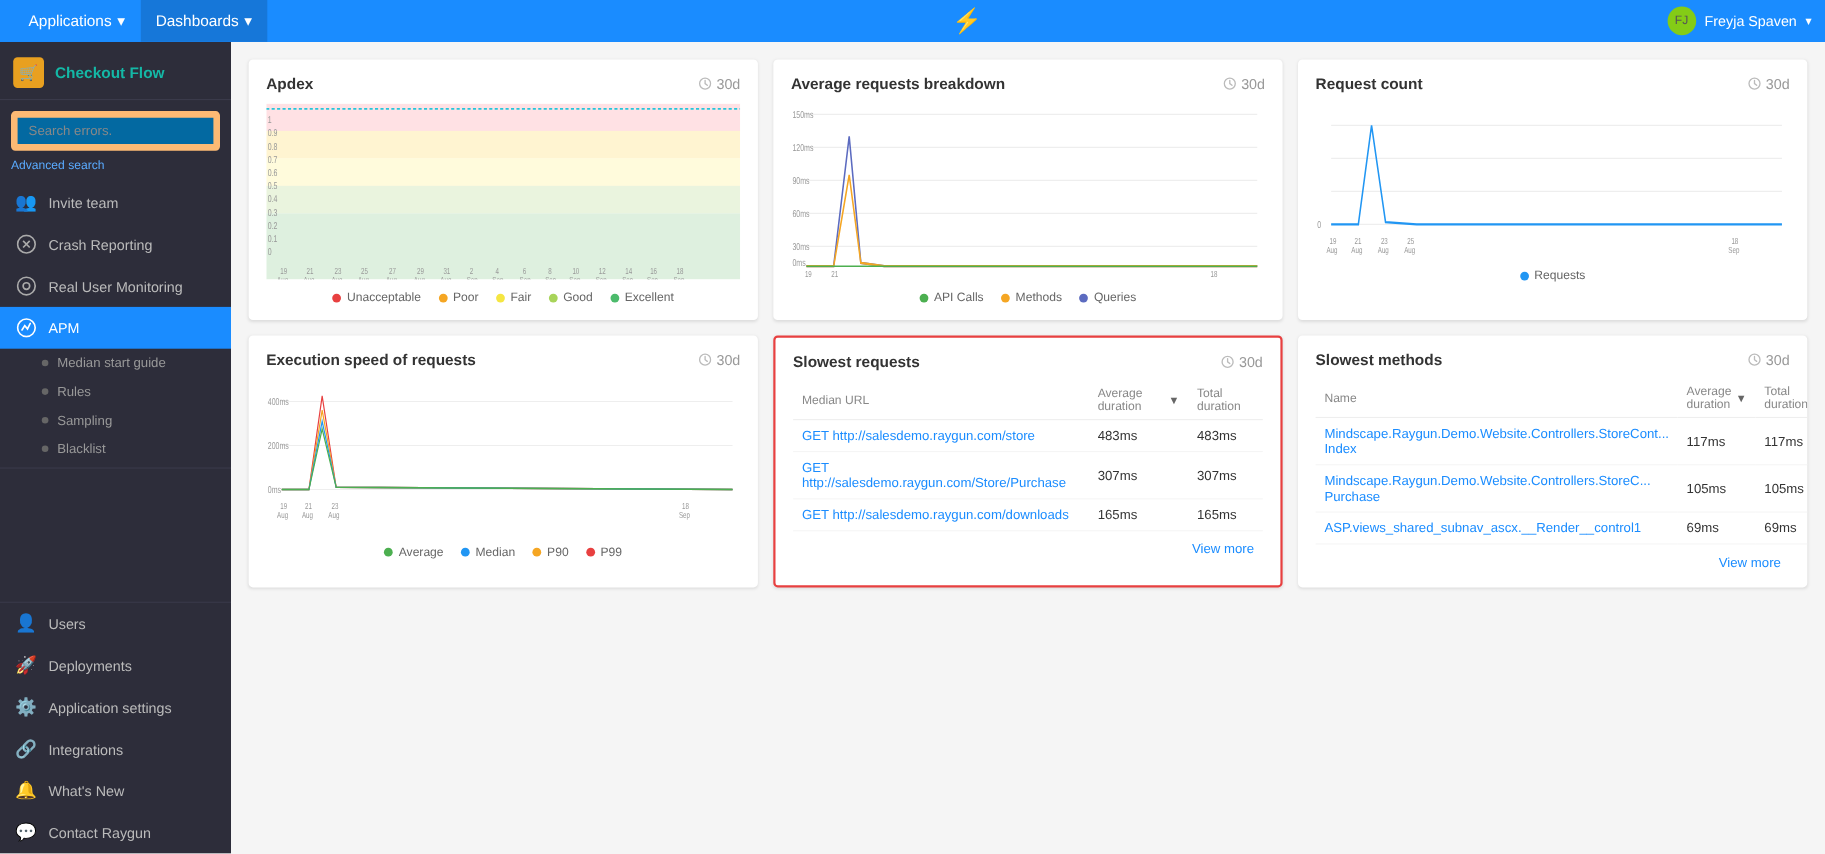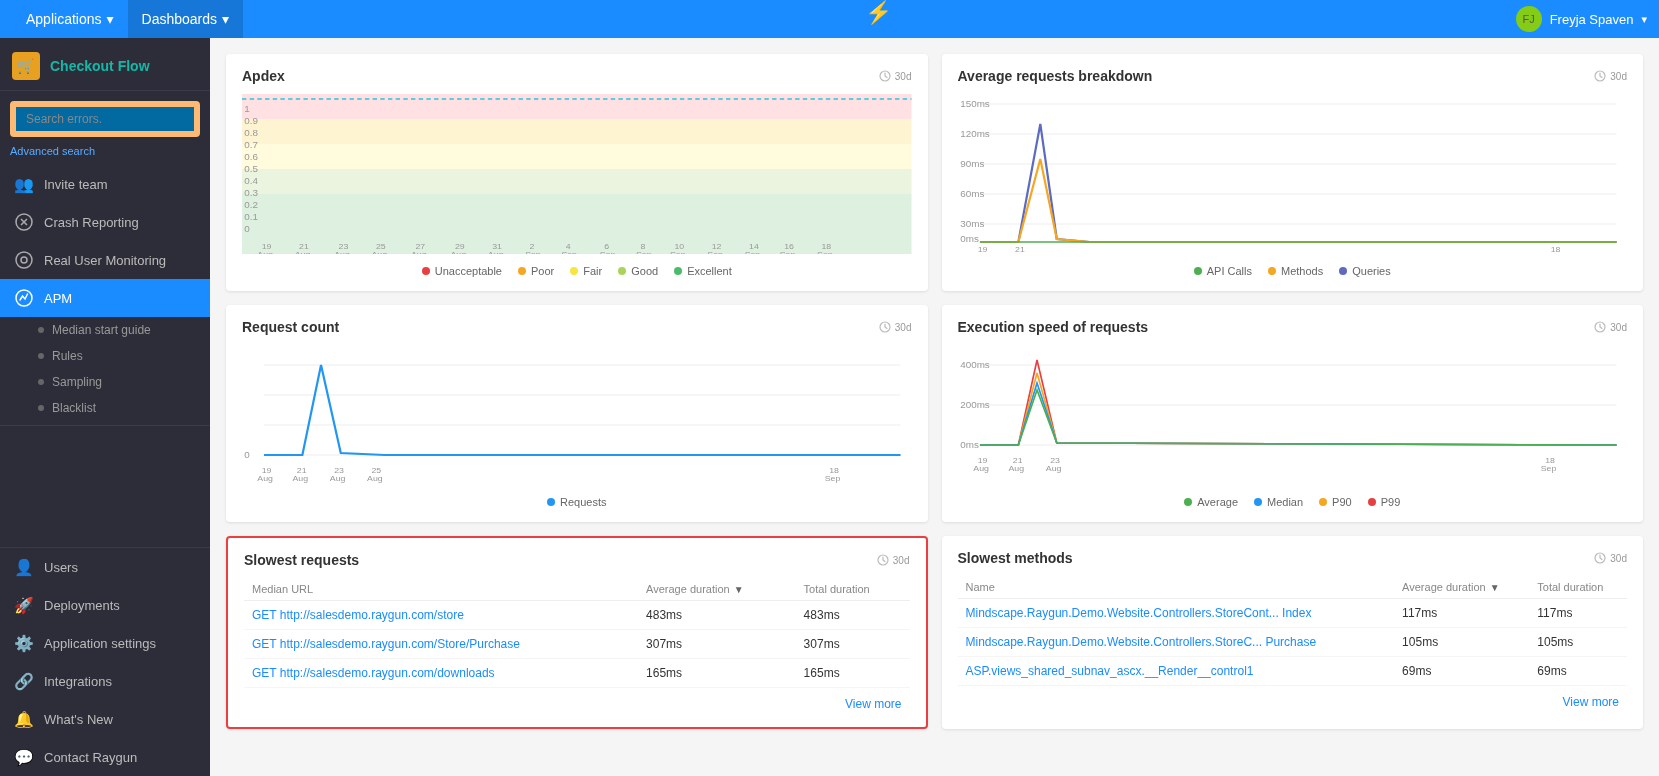--- a/index.html
+++ b/index.html
@@ -3,20 +3,21 @@
   <meta charset="utf-8">
   <style>
     * { box-sizing: border-box; margin: 0; padding: 0; }
     body { font-family: -apple-system, BlinkMacSystemFont, 'Segoe UI', sans-serif; background: #f5f5f5; font-size: 13px; color: #333; }
 
     
     .top-nav {
       background: #1a8cff;
       height: 38px;
       display: flex;
+      align-items: center;
       padding: 0 12px;
       position: fixed; top: 0; left: 0; right: 0; z-index: 100;
     }
     .top-nav-left { display: flex; align-items: center; gap: 0; }
     .top-nav-btn {
       color: #fff;
       background: none;
       border: none;
       cursor: pointer;
       padding: 0 14px;
@@ -75,42 +76,42 @@
     .sidebar-sub-dot { width: 6px; height: 6px; border-radius: 50%; background: #666; flex-shrink: 0; }
     .sidebar-divider { height: 1px; background: #3a3a4a; margin: 4px 0; }
     .sidebar-bottom { margin-top: auto; border-top: 1px solid #3a3a4a; }
 
     
     .main-content {
       flex: 1;
       overflow-y: auto;
       padding: 16px;
       display: grid;
-      grid-template-columns: 1fr 1fr;
+      grid-template-columns: 1fr 1fr 1fr;
       gap: 14px;
       align-content: start;
     }
 
     
     .card {
       background: #fff;
       border-radius: 4px;
       box-shadow: 0 1px 3px rgba(0,0,0,0.1);
       padding: 14px 16px;
       overflow: hidden;
     }
     .card.highlighted {
       border: 2px solid #e84040;
     }
     .card-header {
       display: flex; justify-content: space-between; align-items: center;
       margin-bottom: 10px;
     }
     .card-title { font-size: 14px; font-weight: 600; color: #333; }
-    .card-time { color: #999; font-size: 10px; display: flex; align-items: center; gap: 4px; }
+    .card-time { color: #999; font-size: 13px; display: flex; align-items: center; gap: 4px; }
 
     
     .chart-legend { display: flex; justify-content: center; gap: 16px; margin-top: 8px; flex-wrap: wrap; }
     .legend-item { display: flex; align-items: center; gap: 5px; font-size: 11px; color: #666; }
     .legend-dot { width: 8px; height: 8px; border-radius: 50%; }
 
     
     .chart-container { width: 100%; overflow: hidden; }
 
     

